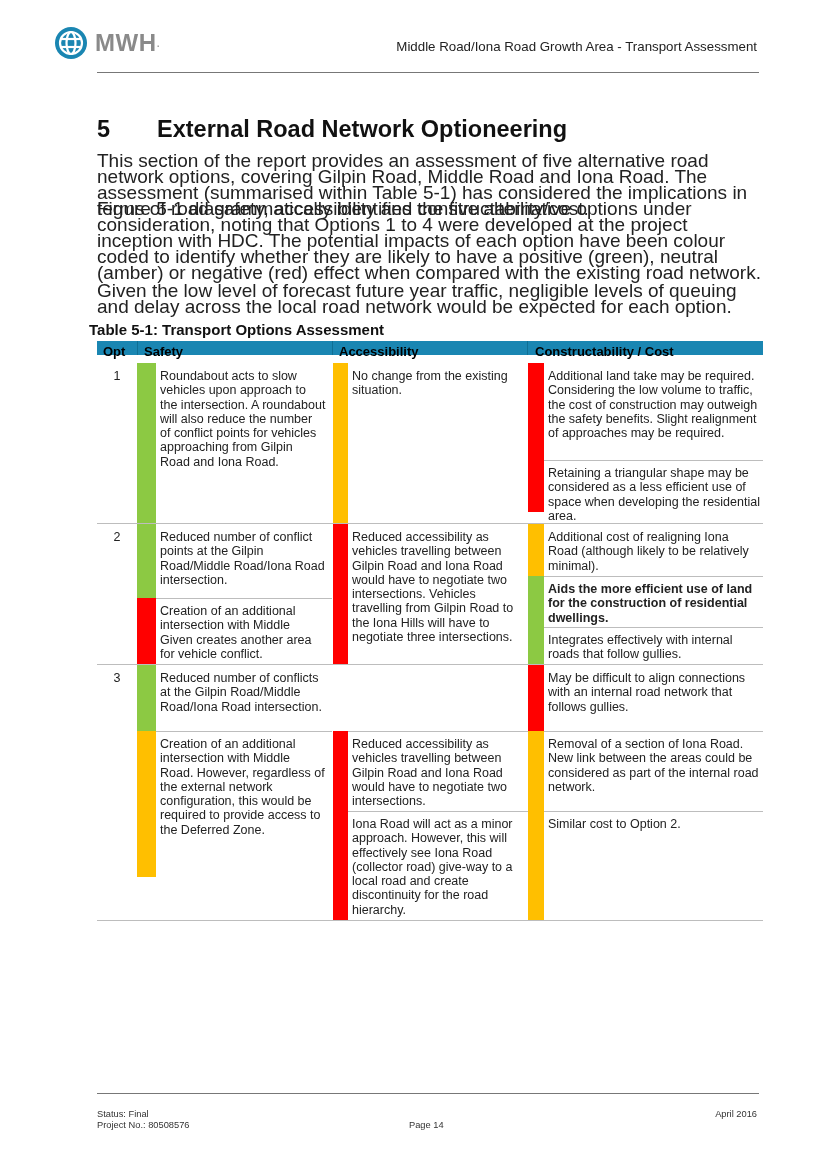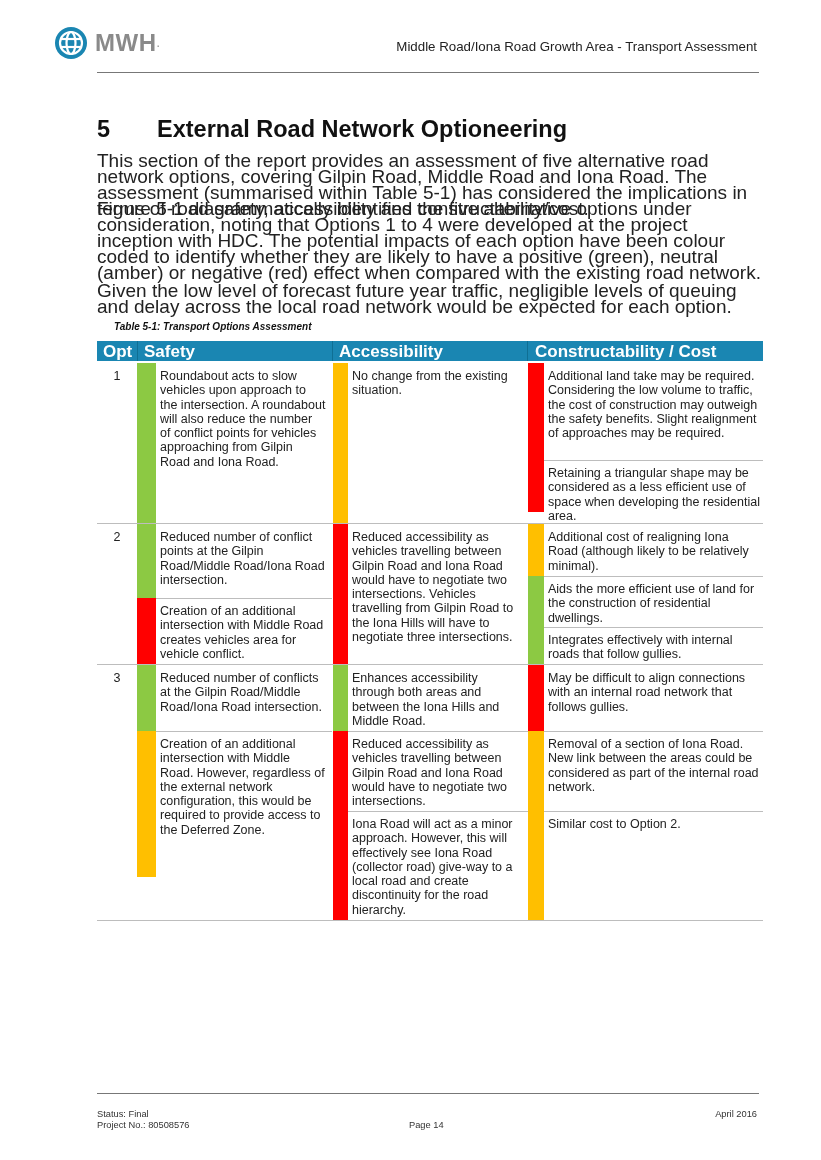--- a/index.html
+++ b/index.html
@@ -12,24 +12,24 @@
   .header-title { position: absolute; right: 64px; top: 39px; font-size: 13.3px; color: #222; }
   .header-rule { position: absolute; left: 97px; right: 62px; top: 72px; height: 1px; background: #777; }
 
   .section-heading { position: absolute; left: 97px; top: 116px; font-size: 23.5px; font-weight: bold; color: #111; }
   .section-num { display: inline-block; width: 60px; }
 
   .para { position: absolute; left: 97px; width: 666px; font-size: 19px; line-height: 16px; color: #222; }
   .p1 { top: 153px; }
   .p2 { top: 201px; }
   .p3 { top: 283px; }
-  .table-caption { position: absolute; left: 114px; top: 321px; font-size: 10px; font-weight: bold; font-style: italic; }
+  .table-caption { position: absolute; left: 89px; top: 321px; font-size: 15px; font-weight: bold; }
 
   .tbl { position: absolute; left: 97px; top: 341px; width: 666px; font-size: 12.5px; line-height: 14.3px; color: #222; }
-  .thead { height: 20px; background: #1a86b2; color: #ffffff; font-weight: bold; font-size: 17px; position: relative; }
+  .thead { height: 14px; background: #1a86b2; color: #000000; font-weight: bold; font-size: 13px; position: relative; }
   .thead span { position: absolute; top: 4px; }
   .th-divider { position: absolute; top: 0; bottom: 0; width: 1px; background: #0f6f94; }
 
   .row { position: absolute; left: 0; width: 666px; }
   .opt { position: absolute; left: 0; width: 40px; text-align: center; top: 6px; }
   .cell { position: absolute; }
   .bar { position: absolute; top: 0; bottom: 0; }
   .ctext { position: absolute; top: 6px; }
   .hline { position: absolute; height: 1px; background: #bdbdbd; }
 
@@ -100,32 +100,32 @@
         <div class="hline" style="left: 0px; width: 666px; top: 160px;"></div>
       </div>
       <div class="row" style="top: 183px; height: 141px;">
         <div class="opt">2</div>
         <div class="cell" style="left: 40px; top: 0px; height: 74px; width: 191px;">
           <div class="bar green" style="left: 0px; width: 19px;"></div>
           <div class="ctext" style="left: 23px; width: 166px;">Reduced number of conflict points at the Gilpin Road/Middle Road/Iona Road intersection.</div>
         </div>
         <div class="cell" style="left: 40px; top: 74px; height: 67px; width: 191px;">
           <div class="bar red" style="left: 0px; width: 19px;"></div>
-          <div class="ctext" style="left: 23px; width: 166px;">Creation of an additional intersection with Middle Road creates vehicles area for vehicle conflict.</div>
+          <div class="ctext" style="left: 23px; width: 166px;">Creation of an additional intersection with Middle Given creates another area for vehicle conflict.</div>
         </div>
         <div class="hline" style="left: 59px; width: 176px; top: 74px;"></div>
         <div class="cell" style="left: 236px; top: 0px; height: 141px; width: 191px;">
           <div class="bar red" style="left: 0px; width: 15px;"></div>
           <div class="ctext" style="left: 19px; width: 170px;">Reduced accessibility as vehicles travelling between Gilpin Road and Iona Road would have to negotiate two intersections. Vehicles travelling from Gilpin Road to the Iona Hills will have to negotiate three intersections.</div>
         </div>
         <div class="cell" style="left: 431px; top: 0px; height: 52px; width: 235px;">
           <div class="bar amber" style="left: 0px; width: 16px;"></div>
           <div class="ctext" style="left: 20px; width: 213px;">Additional cost of realigning Iona Road (although likely to be relatively minimal).</div>
         </div>
-        <div class="cell" style="left: 431px; top: 52px; height: 51px; width: 235px;">
+        <div class="cell" style="left: 431px; top: 52px; height: 51px; width: 235px; font-weight: bold;">
           <div class="bar green" style="left: 0px; width: 16px;"></div>
           <div class="ctext" style="left: 20px; width: 213px;">Aids the more efficient use of land for the construction of residential dwellings.</div>
         </div>
         <div class="hline" style="left: 447px; width: 219px; top: 52px;"></div>
         <div class="cell" style="left: 431px; top: 103px; height: 38px; width: 235px;">
           <div class="bar green" style="left: 0px; width: 16px;"></div>
           <div class="ctext" style="left: 20px; width: 213px;">Integrates effectively with internal roads that follow gullies.</div>
         </div>
         <div class="hline" style="left: 447px; width: 219px; top: 103px;"></div>
         <div class="hline" style="left: 0px; width: 666px; top: 140px;"></div>
@@ -134,24 +134,20 @@
         <div class="opt">3</div>
         <div class="cell" style="left: 40px; top: 0px; height: 66px; width: 191px;">
           <div class="bar green" style="left: 0px; width: 19px;"></div>
           <div class="ctext" style="left: 23px; width: 166px;">Reduced number of conflicts at the Gilpin Road/Middle Road/Iona Road intersection.</div>
         </div>
         <div class="cell" style="left: 40px; top: 66px; height: 146px; width: 191px;">
           <div class="bar amber" style="left: 0px; width: 19px;"></div>
           <div class="ctext" style="left: 23px; width: 166px;">Creation of an additional intersection with Middle Road. However, regardless of the external network configuration, this would be required to provide access to the Deferred Zone.</div>
         </div>
         <div class="hline" style="left: 59px; width: 176px; top: 66px;"></div>
-        <div class="cell" style="left: 236px; top: 0px; height: 66px; width: 191px;">
-          <div class="bar green" style="left: 0px; width: 15px;"></div>
-          <div class="ctext" style="left: 19px; width: 170px;">Enhances accessibility through both areas and between the Iona Hills and Middle Road.</div>
-        </div>
         <div class="cell" style="left: 236px; top: 66px; height: 80px; width: 191px;">
           <div class="bar red" style="left: 0px; width: 15px;"></div>
           <div class="ctext" style="left: 19px; width: 170px;">Reduced accessibility as vehicles travelling between Gilpin Road and Iona Road would have to negotiate two intersections.</div>
         </div>
         <div class="hline" style="left: 251px; width: 180px; top: 66px;"></div>
         <div class="cell" style="left: 236px; top: 146px; height: 110px; width: 191px;">
           <div class="bar red" style="left: 0px; width: 15px;"></div>
           <div class="ctext" style="left: 19px; width: 170px;">Iona Road will act as a minor approach. However, this will effectively see Iona Road (collector road) give-way to a local road and create discontinuity for the road hierarchy.</div>
         </div>
         <div class="hline" style="left: 251px; width: 180px; top: 146px;"></div>

